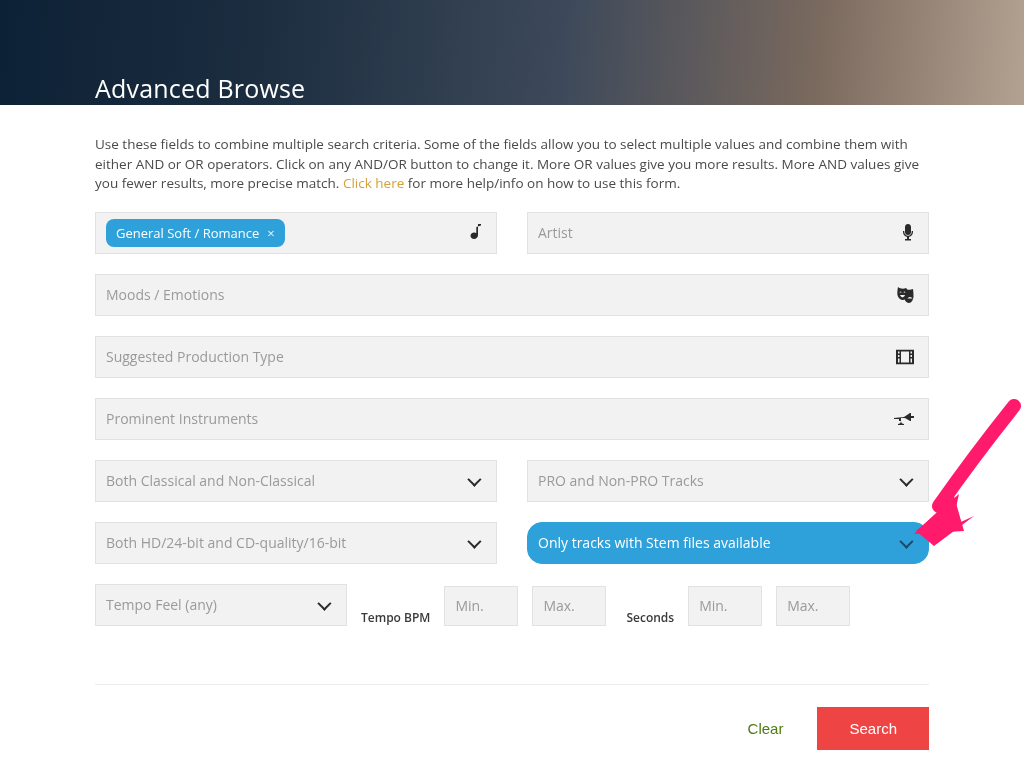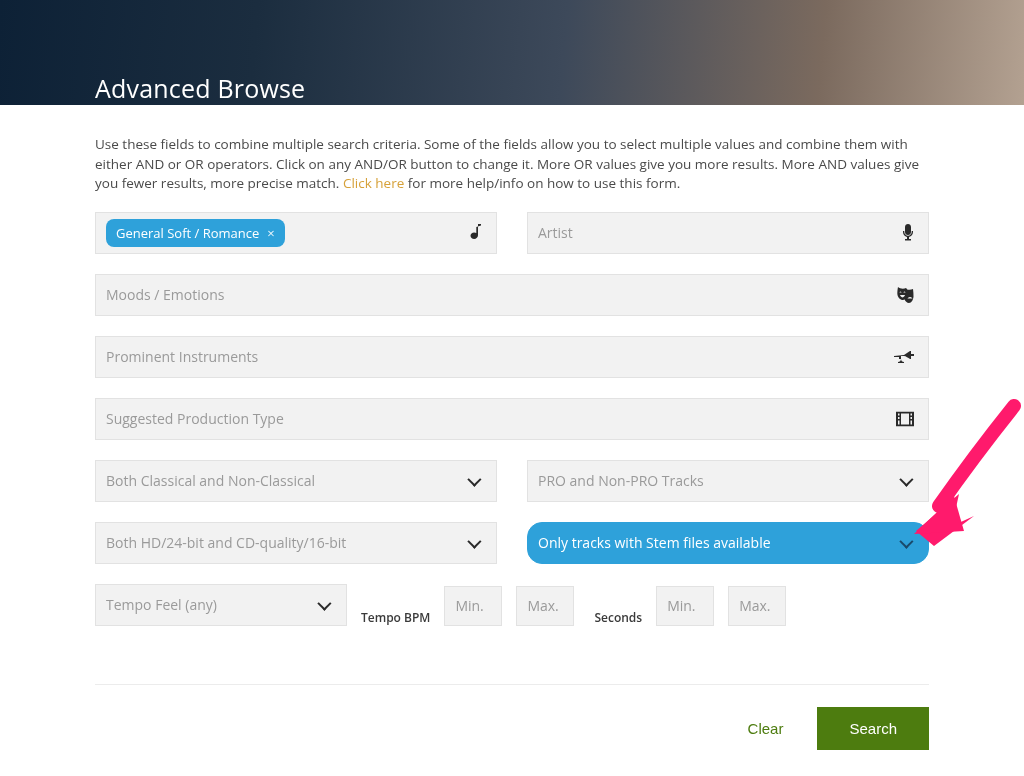--- a/index.html
+++ b/index.html
@@ -92,21 +92,21 @@
 .label-dark {
   color: #3a3a3a;
   font-size: 12px;
   font-weight: 600;
   white-space: nowrap;
 }
 .small-input {
   background: #f2f2f2;
   border: 1px solid #e2e2e2;
   height: 40px;
-  width: 58px;
+  width: 74px;
   padding: 0 10px;
   color: #9a9a9a;
   font-size: 14px;
   display: flex;
   align-items: center;
 }
 .divider {
   margin-top: 58px;
   border-top: 1px solid #ececec;
 }
@@ -118,21 +118,21 @@
   gap: 34px;
 }
 .btn-clear {
   color: #4d7c0f;
   font-size: 15px;
   background: none;
   border: none;
   cursor: pointer;
 }
 .btn-search {
-  background: #4d7c0f;
+  background: #ef4444;
   color: #ffffff;
   font-size: 15px;
   border: none;
   padding: 13px 32px;
   cursor: pointer;
 }
 .arrow-annotation {
   position: absolute;
   top: 396px;
   right: 0;
@@ -187,33 +187,33 @@
     <div class="field">
       <span>Moods / Emotions</span>
       <span class="icon-right">
         <svg width="18" height="16" viewBox="0 0 18 16">
             <path fill="#2a2a2a" d="M2 0 C2 0 1 5 1.5 8 C2 11 5 13 7 13 C7.6 13 8.2 12.8 8.7 12.5 C9 14 11 16 13 16 C15.5 16 17.3 12.5 17.5 9.5 C17.7 6.5 17 2 17 2 C15 3 12.5 3 11.2 2.4 C11 2 10.5 1.5 10 1 C8 2 4 2 2 0 Z M4.5 4.5 C5.3 4.5 5.5 5.5 5.5 5.5 L3.5 5.5 C3.5 5.5 3.7 4.5 4.5 4.5 Z M8.5 4.5 C9.3 4.5 9.5 5.5 9.5 5.5 L7.5 5.5 C7.5 5.5 7.7 4.5 8.5 4.5 Z M4 8 L9 8 C9 8 8 10.5 6.5 10.5 C5 10.5 4 8 4 8 Z M12 7 C12 7 12.2 8 13 8 C13.8 8 14 7 14 7 Z M15 7 C15 7 15.2 8 16 8 C16.6 8 16.8 7.4 16.9 7.1 L15 7 Z M11.5 11.5 C11.5 11.5 12.5 10 14 10 C15.5 10 16.5 11.5 16.5 11.5 L11.5 11.5 Z"></path>
           </svg>
       </span>
     </div>
 
     <div class="field">
+      <span>Suggested Production Type</span>
+      <span class="icon-right">
+        <svg width="18" height="15" viewBox="0 0 18 15">
+            <path fill="#2a2a2a" d="M0 0 L18 0 L18 15 L0 15 Z M2 2 L2 4 L3.5 4 L3.5 2 Z M5 2 L5 13 L13 13 L13 2 Z M14.5 2 L14.5 4 L16 4 L16 2 Z M2 5.5 L2 7.5 L3.5 7.5 L3.5 5.5 Z M14.5 5.5 L14.5 7.5 L16 7.5 L16 5.5 Z M2 9 L2 11 L3.5 11 L3.5 9 Z M14.5 9 L14.5 11 L16 11 L16 9 Z M2 11 L2 13 L3.5 13 L3.5 11 Z M14.5 11 L14.5 13 L16 13 L16 11 Z"></path>
+          </svg>
+      </span>
+    </div>
+
+    <div class="field">
       <span>Prominent Instruments</span>
       <span class="icon-right">
         <svg width="20" height="12" viewBox="0 0 20 12">
             <path fill="#2a2a2a" d="M0 5 L10 4 C12 3 14 1 16 0 L17 0 L17 3 L20 3 L20 5 L17 5 L17 8 L16 8 C14 7 12 5 10 5 L7 5 L7 8 C7 10 8.5 11 10 11 L10 12 L4 12 L4 11 C5.5 11 7 10 7 8 L5 8 L5 6 L0 6 Z"></path>
-          </svg>
-      </span>
-    </div>
-
-    <div class="field">
-      <span>Suggested Production Type</span>
-      <span class="icon-right">
-        <svg width="18" height="15" viewBox="0 0 18 15">
-            <path fill="#2a2a2a" d="M0 0 L18 0 L18 15 L0 15 Z M2 2 L2 4 L3.5 4 L3.5 2 Z M5 2 L5 13 L13 13 L13 2 Z M14.5 2 L14.5 4 L16 4 L16 2 Z M2 5.5 L2 7.5 L3.5 7.5 L3.5 5.5 Z M14.5 5.5 L14.5 7.5 L16 7.5 L16 5.5 Z M2 9 L2 11 L3.5 11 L3.5 9 Z M14.5 9 L14.5 11 L16 11 L16 9 Z M2 11 L2 13 L3.5 13 L3.5 11 Z M14.5 11 L14.5 13 L16 13 L16 11 Z"></path>
           </svg>
       </span>
     </div>
 
     <div class="row">
       <div class="field select">
         <span>Both Classical and Non-Classical</span>
         <span class="icon-right chev"></span>
       </div>
       <div class="field select">

